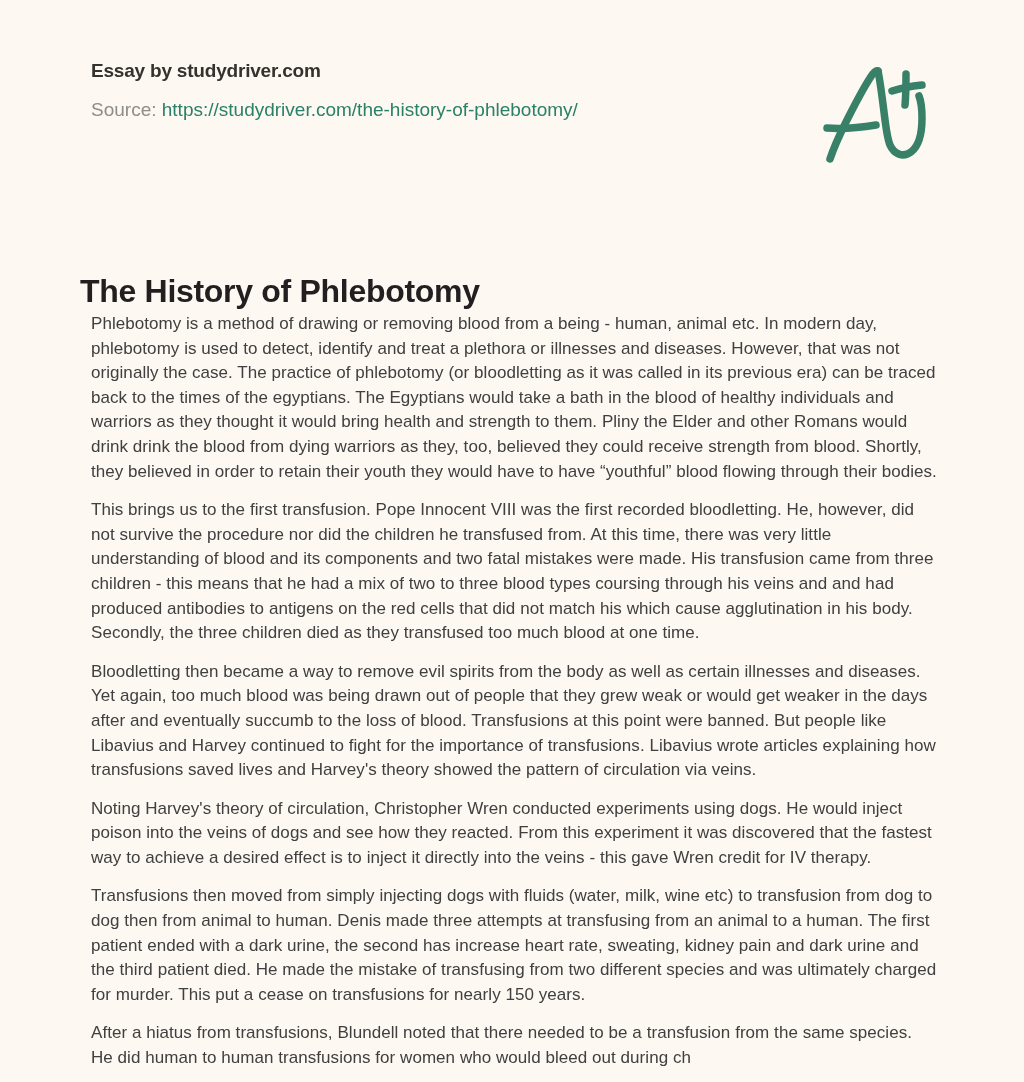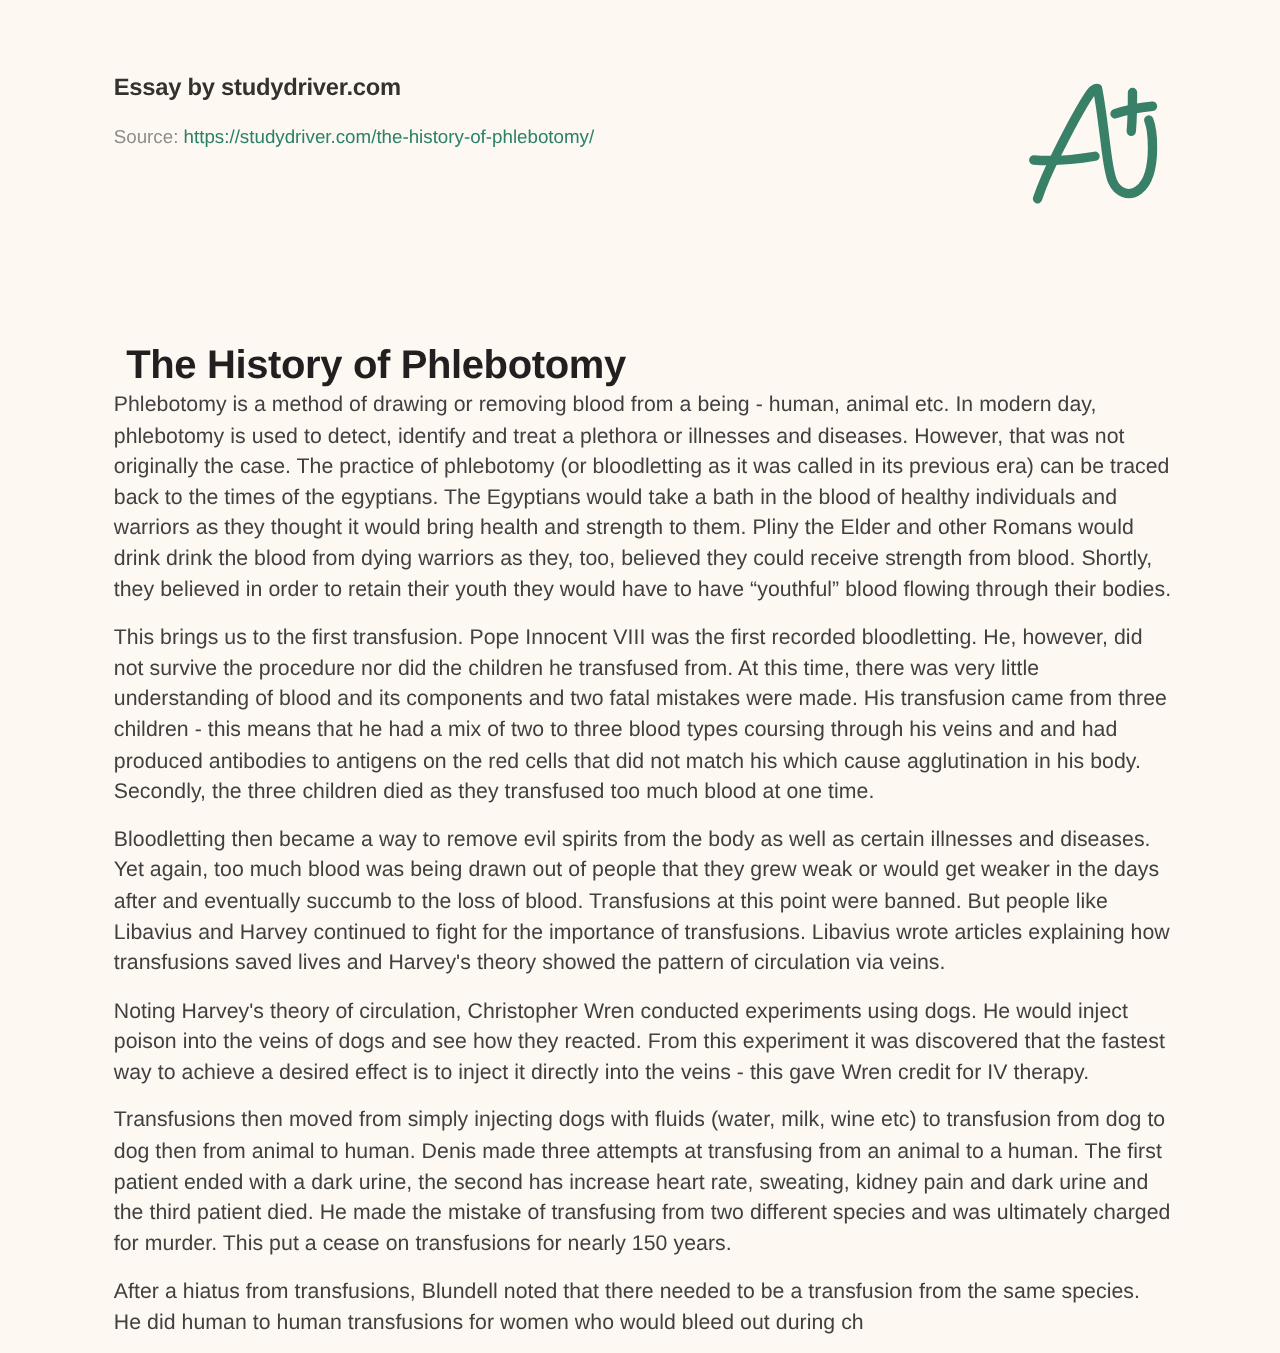--- a/index.html
+++ b/index.html
@@ -40,21 +40,21 @@
   .brand-line {
     font-size: 19px;
     font-weight: bold;
     color: #34322f;
     letter-spacing: -0.2px;
     line-height: 30px;
     white-space: nowrap;
   }
   .source-line {
     margin-top: 14px;
-    font-size: 15px;
+    font-size: 19px;
     line-height: 20px;
     color: #8e8c88;
     white-space: nowrap;
   }
   .source-label {
     color: #8e8c88;
   }
   .source-url {
     color: #2a8068;
     text-decoration: none;
@@ -70,21 +70,21 @@
   }
   .logo svg {
     display: block;
     width: 118px;
     height: 112px;
   }
 
   
   .doc-title {
     position: absolute;
-    left: 101px;
+    left: 80px;
     top: 250px;
     width: 845px;
     font-size: 32px;
     font-weight: bold;
     color: #231f20;
     letter-spacing: -0.3px;
     line-height: 40px;
   }
 
   

